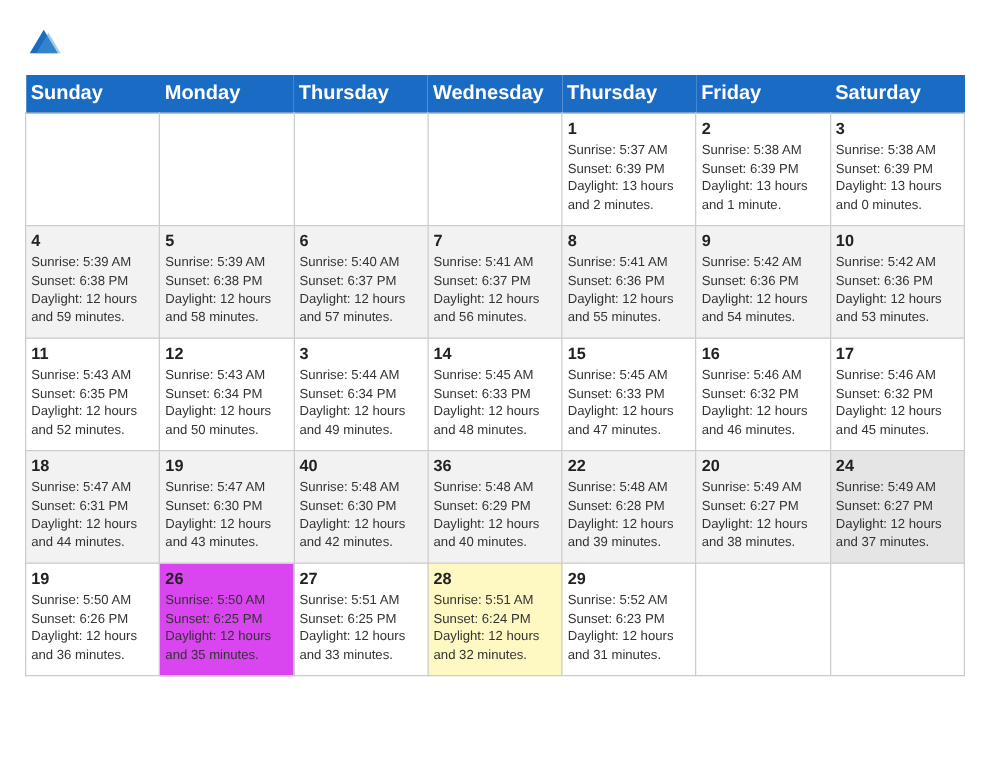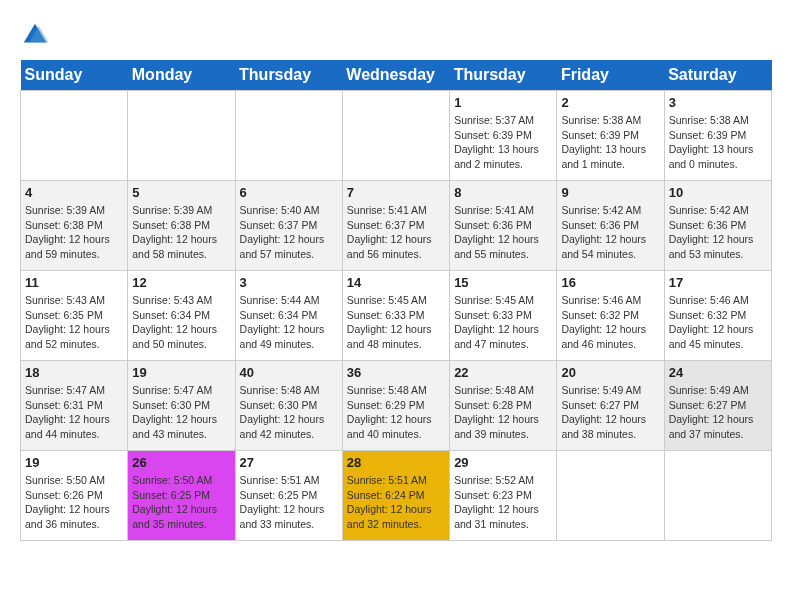--- a/index.html
+++ b/index.html
@@ -320,21 +320,21 @@
 Daylight: 12 hours
 and 35 minutes.</div>
         </td>
         <td style="background-color: rgb(255, 255, 255);">
           <div class="day-number">27</div>
           <div class="day-info" style="white-space: pre-line;">Sunrise: 5:51 AM
 Sunset: 6:25 PM
 Daylight: 12 hours
 and 33 minutes.</div>
         </td>
-        <td style="background-color: #eab308; margin-left: 30px;">
+        <td style="background-color: #fef9c3; margin-left: 30px;">
           <div class="day-number">28</div>
           <div class="day-info" style="white-space: pre-line;">Sunrise: 5:51 AM
 Sunset: 6:24 PM
 Daylight: 12 hours
 and 32 minutes.</div>
         </td>
         <td style="background-color: rgb(255, 255, 255);">
           <div class="day-number">29</div>
           <div class="day-info" style="white-space: pre-line;">Sunrise: 5:52 AM
 Sunset: 6:23 PM

